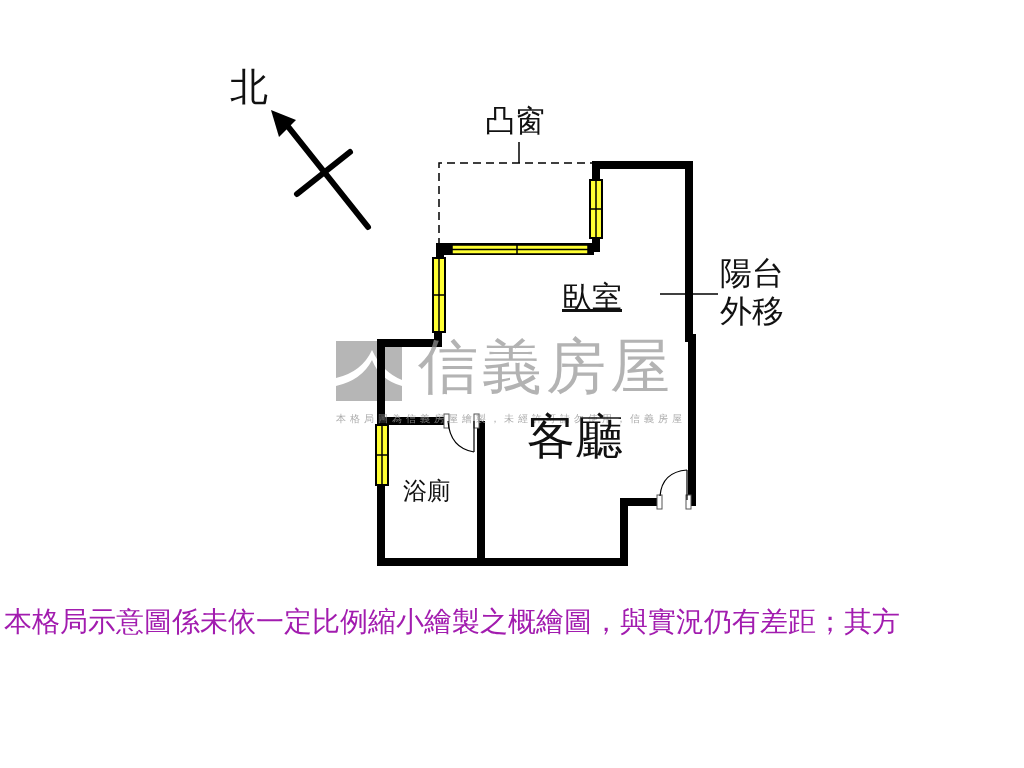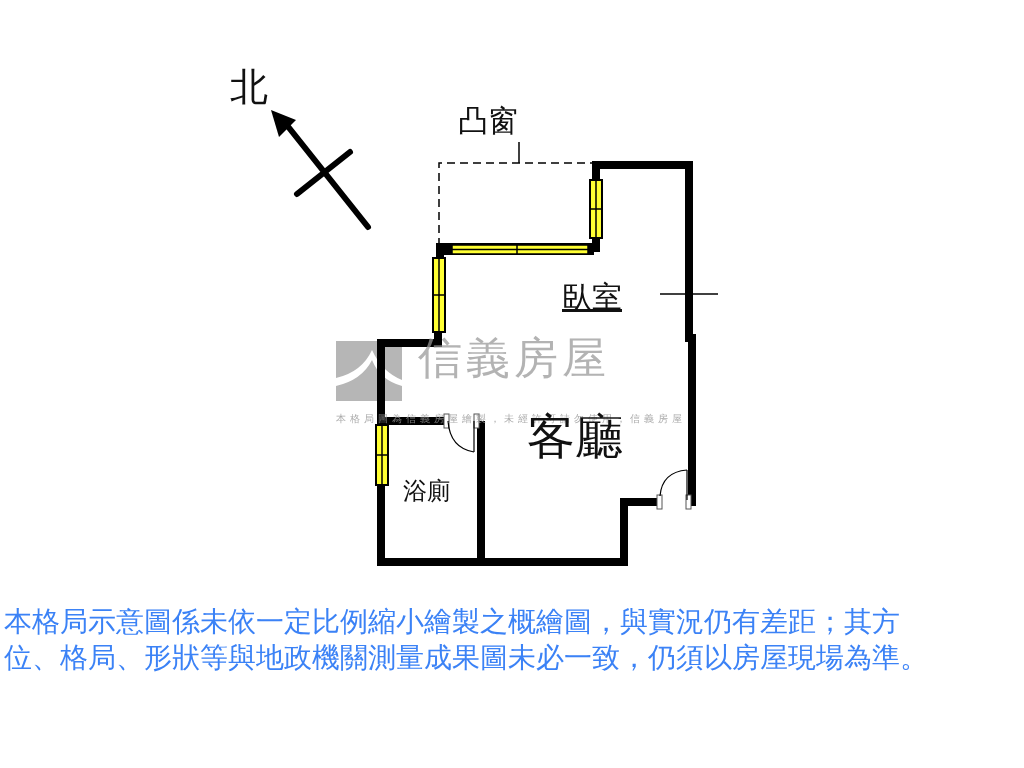--- a/index.html
+++ b/index.html
@@ -22,50 +22,50 @@
       top: 0;
     }
     .label {
       position: absolute;
       color: #111111;
       white-space: nowrap;
       line-height: 1;
       font-family: "DejaVu Sans", sans-serif;
     }
     .north-label { left: 230px; top: 68px; font-size: 38px; font-family: "DejaVu Serif", serif; }
-    .bay-label { left: 458px; top: 106px; font-size: 30px; }
+    .bay-label { left: 485px; top: 106px; font-size: 30px; }
     .bedroom-label { left: 562px; top: 282px; font-size: 30px; text-decoration: underline; }
     .living-label { left: 527px; top: 412px; font-size: 48px; }
     .bath-label { left: 403px; top: 479px; font-size: 24px; text-align: center; }
     .balcony-label { left: 720px; top: 254px; font-size: 32px; line-height: 38px; }
     .wm-brand {
       position: absolute;
       left: 418px;
       top: 336px;
-      font-size: 44px;
+      font-size: 60px;
       color: rgba(150,150,150,0.72);
       letter-spacing: 4px;
       line-height: 1;
     }
     .wm-small {
       position: absolute;
       left: 336px;
       top: 412px;
       font-size: 10px;
       color: rgba(150,150,150,0.8);
       letter-spacing: 4px;
     }
     .disclaimer {
       position: absolute;
       left: 4px;
       top: 604px;
       width: 1020px;
       font-size: 28px;
       line-height: 36px;
-      color: #3b82f6;
+      color: #a21caf;
       font-family: "DejaVu Sans", sans-serif;
     }
     .disclaimer div { white-space: nowrap; }
   </style>
 </head>
 <body>
 
 <div class="canvas">
 
   <svg class="plan" width="1024" height="768" viewBox="0 0 1024 768">
@@ -152,18 +152,21 @@
   </svg>
 
   <div class="wm-brand">信義房屋</div>
   <div class="wm-small">本格局圖為信義房屋繪製，未經許可請勿使用，信義房屋</div>
 
   <div class="label north-label">北</div>
   <div class="label bay-label">凸窗</div>
   <div class="label bedroom-label">臥室</div>
   <div class="label living-label">客廳</div>
   <div class="label bath-label">浴廁</div>
+  <div class="label balcony-label">
+    <div>陽台</div>
+    <div>外移</div>
+  </div>
 
   <div class="disclaimer">
     <div>本格局示意圖係未依一定比例縮小繪製之概繪圖，與實況仍有差距；其方</div>
-    <div>位、格局、形狀等與地政機關測量成果圖未必一致，仍須以房屋現場為準。</div>
   </div>
 </div>
 
 </body></html>

